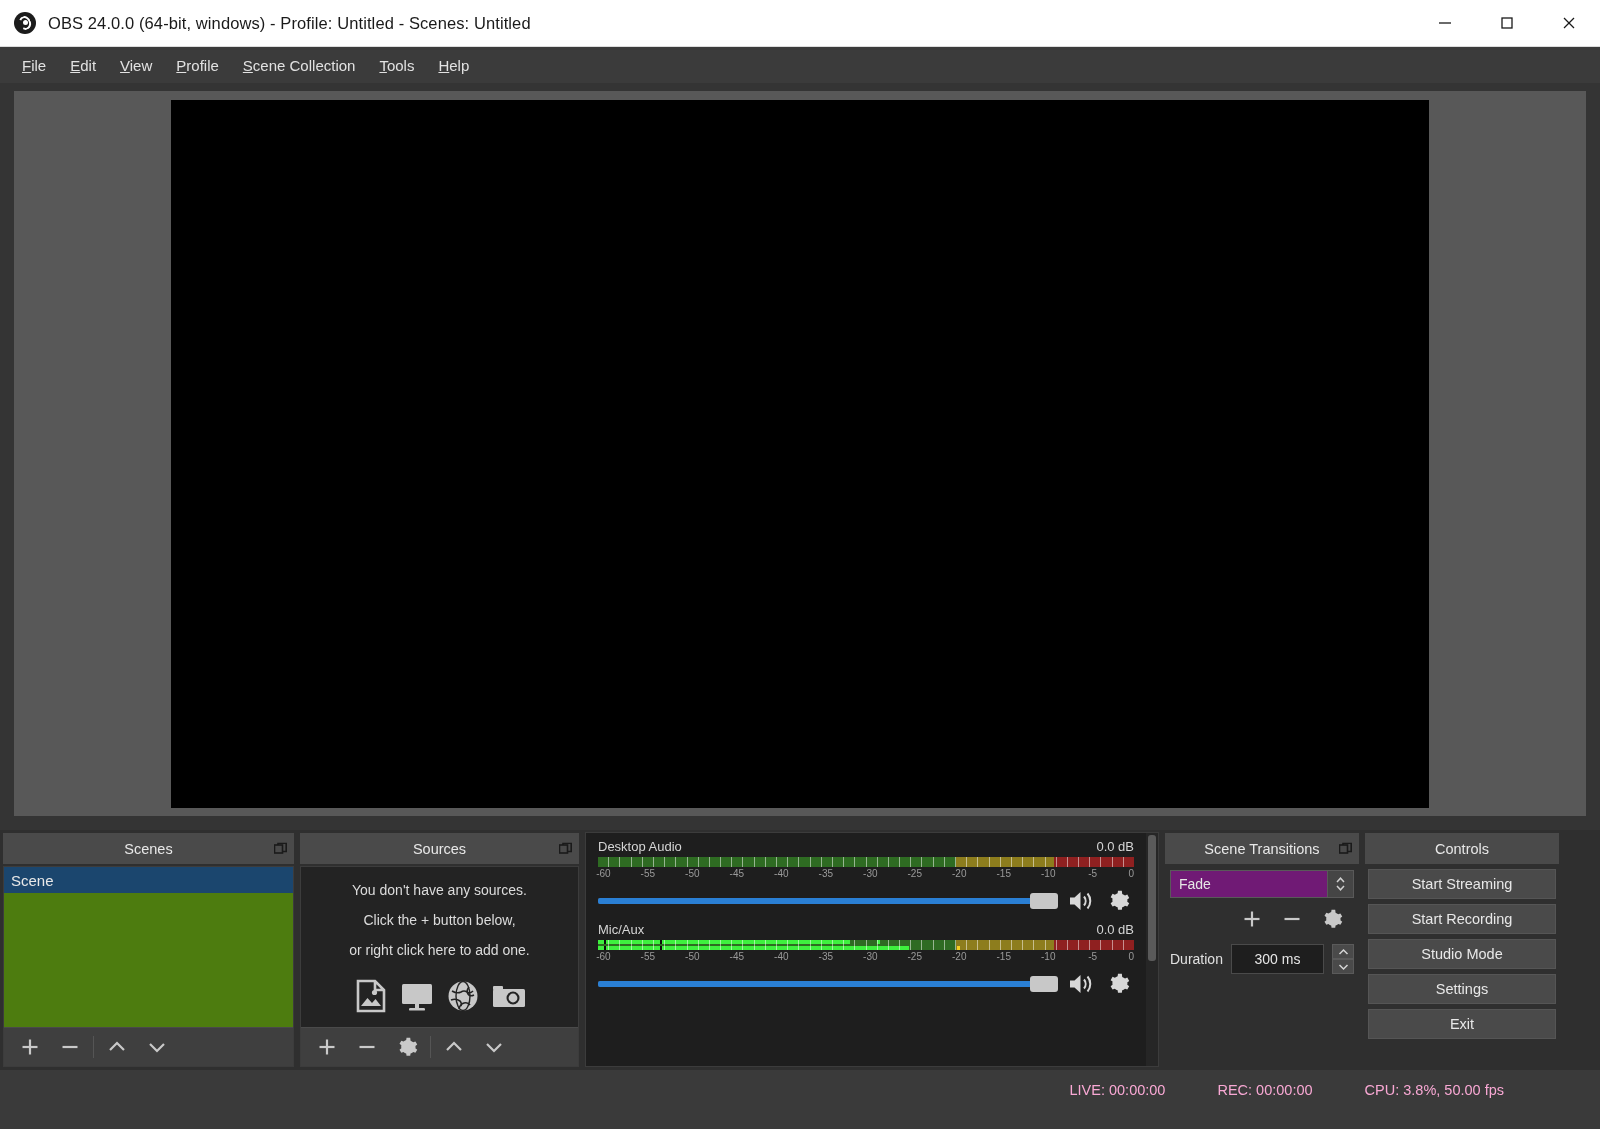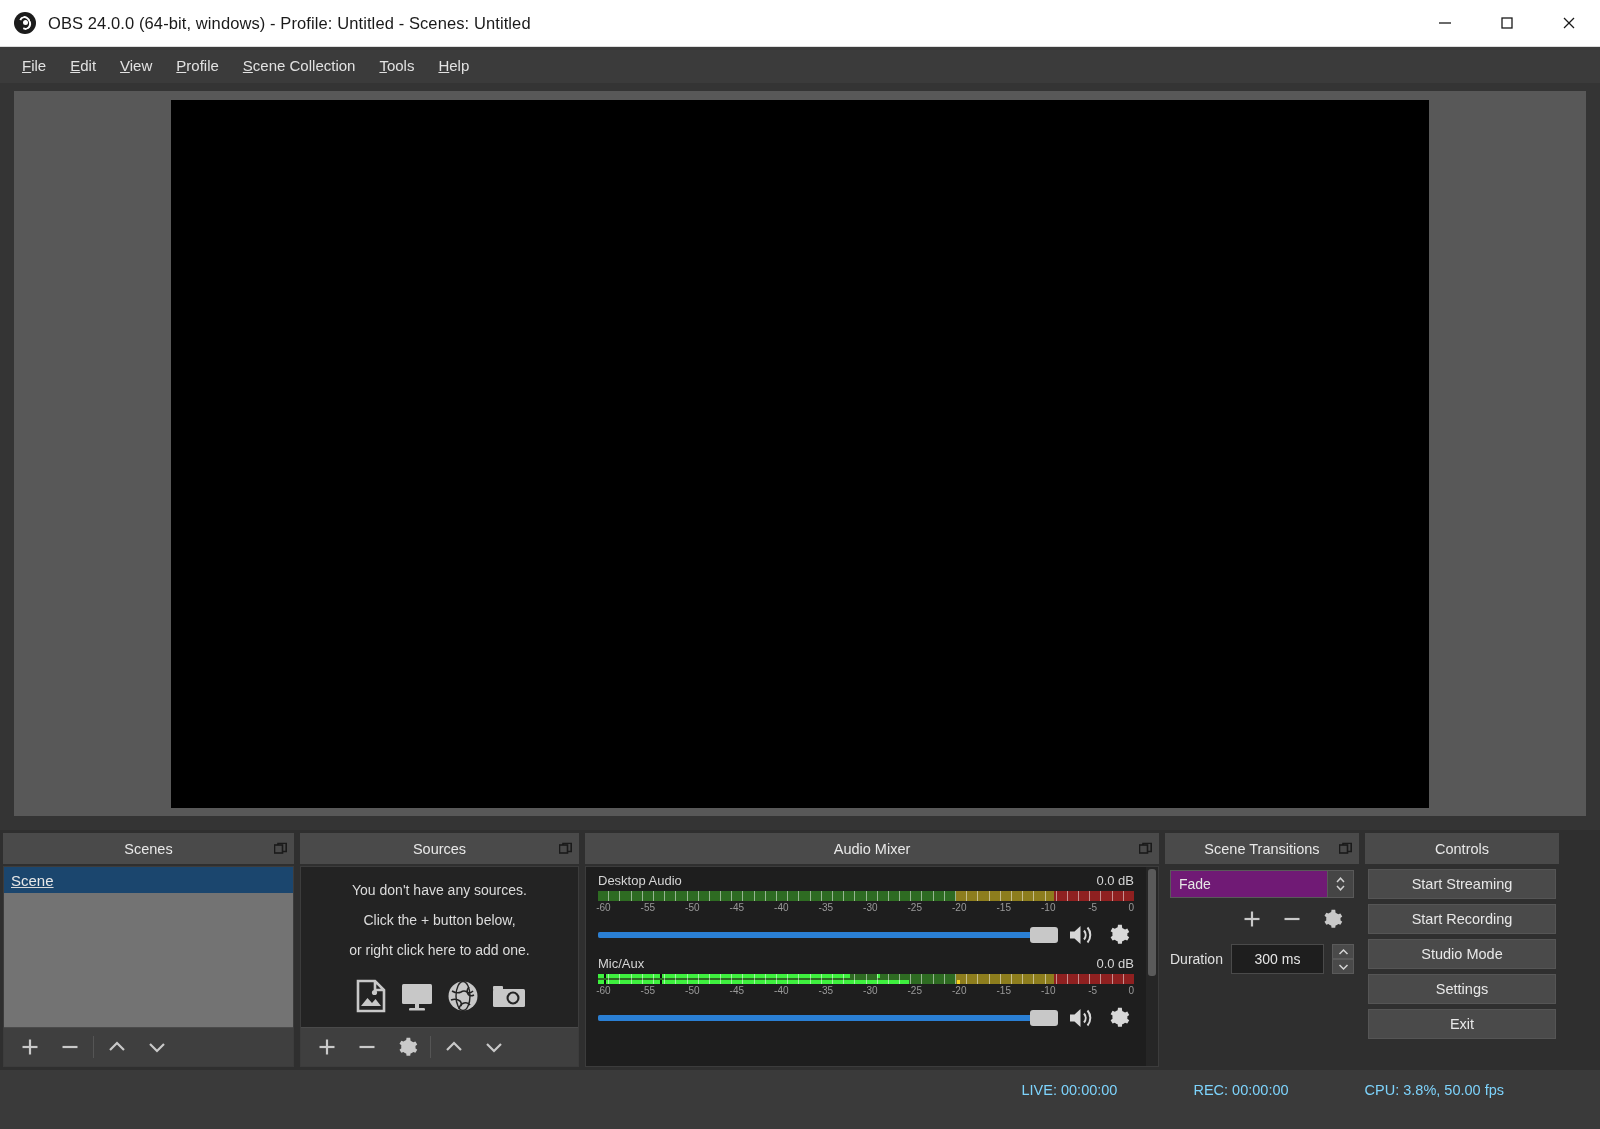--- a/index.html
+++ b/index.html
@@ -151,23 +151,22 @@
     box-sizing: border-box;
     display: flex;
     flex-direction: column;
     min-height: 0;
   }
 
   
   .dock-scenes { width: 297px; }
   .scene-list {
     flex: 1;
-    background: #737373;
+    background: #4d7c0f;
     overflow: hidden;
-    text-decoration: underline;
   }
   .scene-item {
     height: 26px;
     display: flex;
     align-items: center;
     padding-left: 7px;
     font-size: 15px;
     color: #e8e8e8;
   }
   .scene-item.selected {
@@ -456,23 +455,23 @@
     position: absolute;
     left: 0; top: 1070px;
     width: 1600px; height: 59px;
     background: #3a3a3a;
     display: flex;
     align-items: flex-start;
     justify-content: flex-end;
     padding-top: 12px;
     padding-right: 96px;
     box-sizing: border-box;
-    gap: 76px;
+    gap: 52px;
     font-size: 14.5px;
-    color: #7dd3fc;
+    color: #f9a8d4;
   }
   .status-item { white-space: nowrap; }
 </style>
 </head>
 <body>
 
 <div class="titlebar">
   <div class="title-logo"></div>
   <div class="title-text">OBS 24.0.0 (64-bit, windows) - Profile: Untitled - Scenes: Untitled</div>
   <div class="win-controls">
@@ -629,29 +628,20 @@
         <div class="tb-btn">
           <svg width="22" height="22" viewBox="0 0 22 22">
               <polyline points="4,8 11,15 18,8" fill="none" stroke="currentColor" stroke-width="2.2"></polyline>
             </svg>
         </div>
       </div>
     </div>
   </div>
 
   <div class="dock dock-mixer">
-    <div class="dock-title">
-      <span>Audio Mixer</span>
-      <span class="float-btn">
-        <svg width="13" height="13" viewBox="0 0 13 13">
-            <rect x="0.5" y="2.5" width="8" height="8" fill="none" stroke="#1a1a1a" stroke-width="1.6"></rect>
-            <path d="M4 2.5 V0.8 H12.2 V9 H9" fill="none" stroke="#1a1a1a" stroke-width="1.6"></path>
-          </svg>
-      </span>
-    </div>
     <div class="dock-body">
       <div class="mixer-body">
         <div class="mixer-scroll">
 
           <div class="mixer-track">
             <div class="mx-head">
               <span>Desktop Audio</span>
               <span>0.0 dB</span>
             </div>
             <div class="meter">

